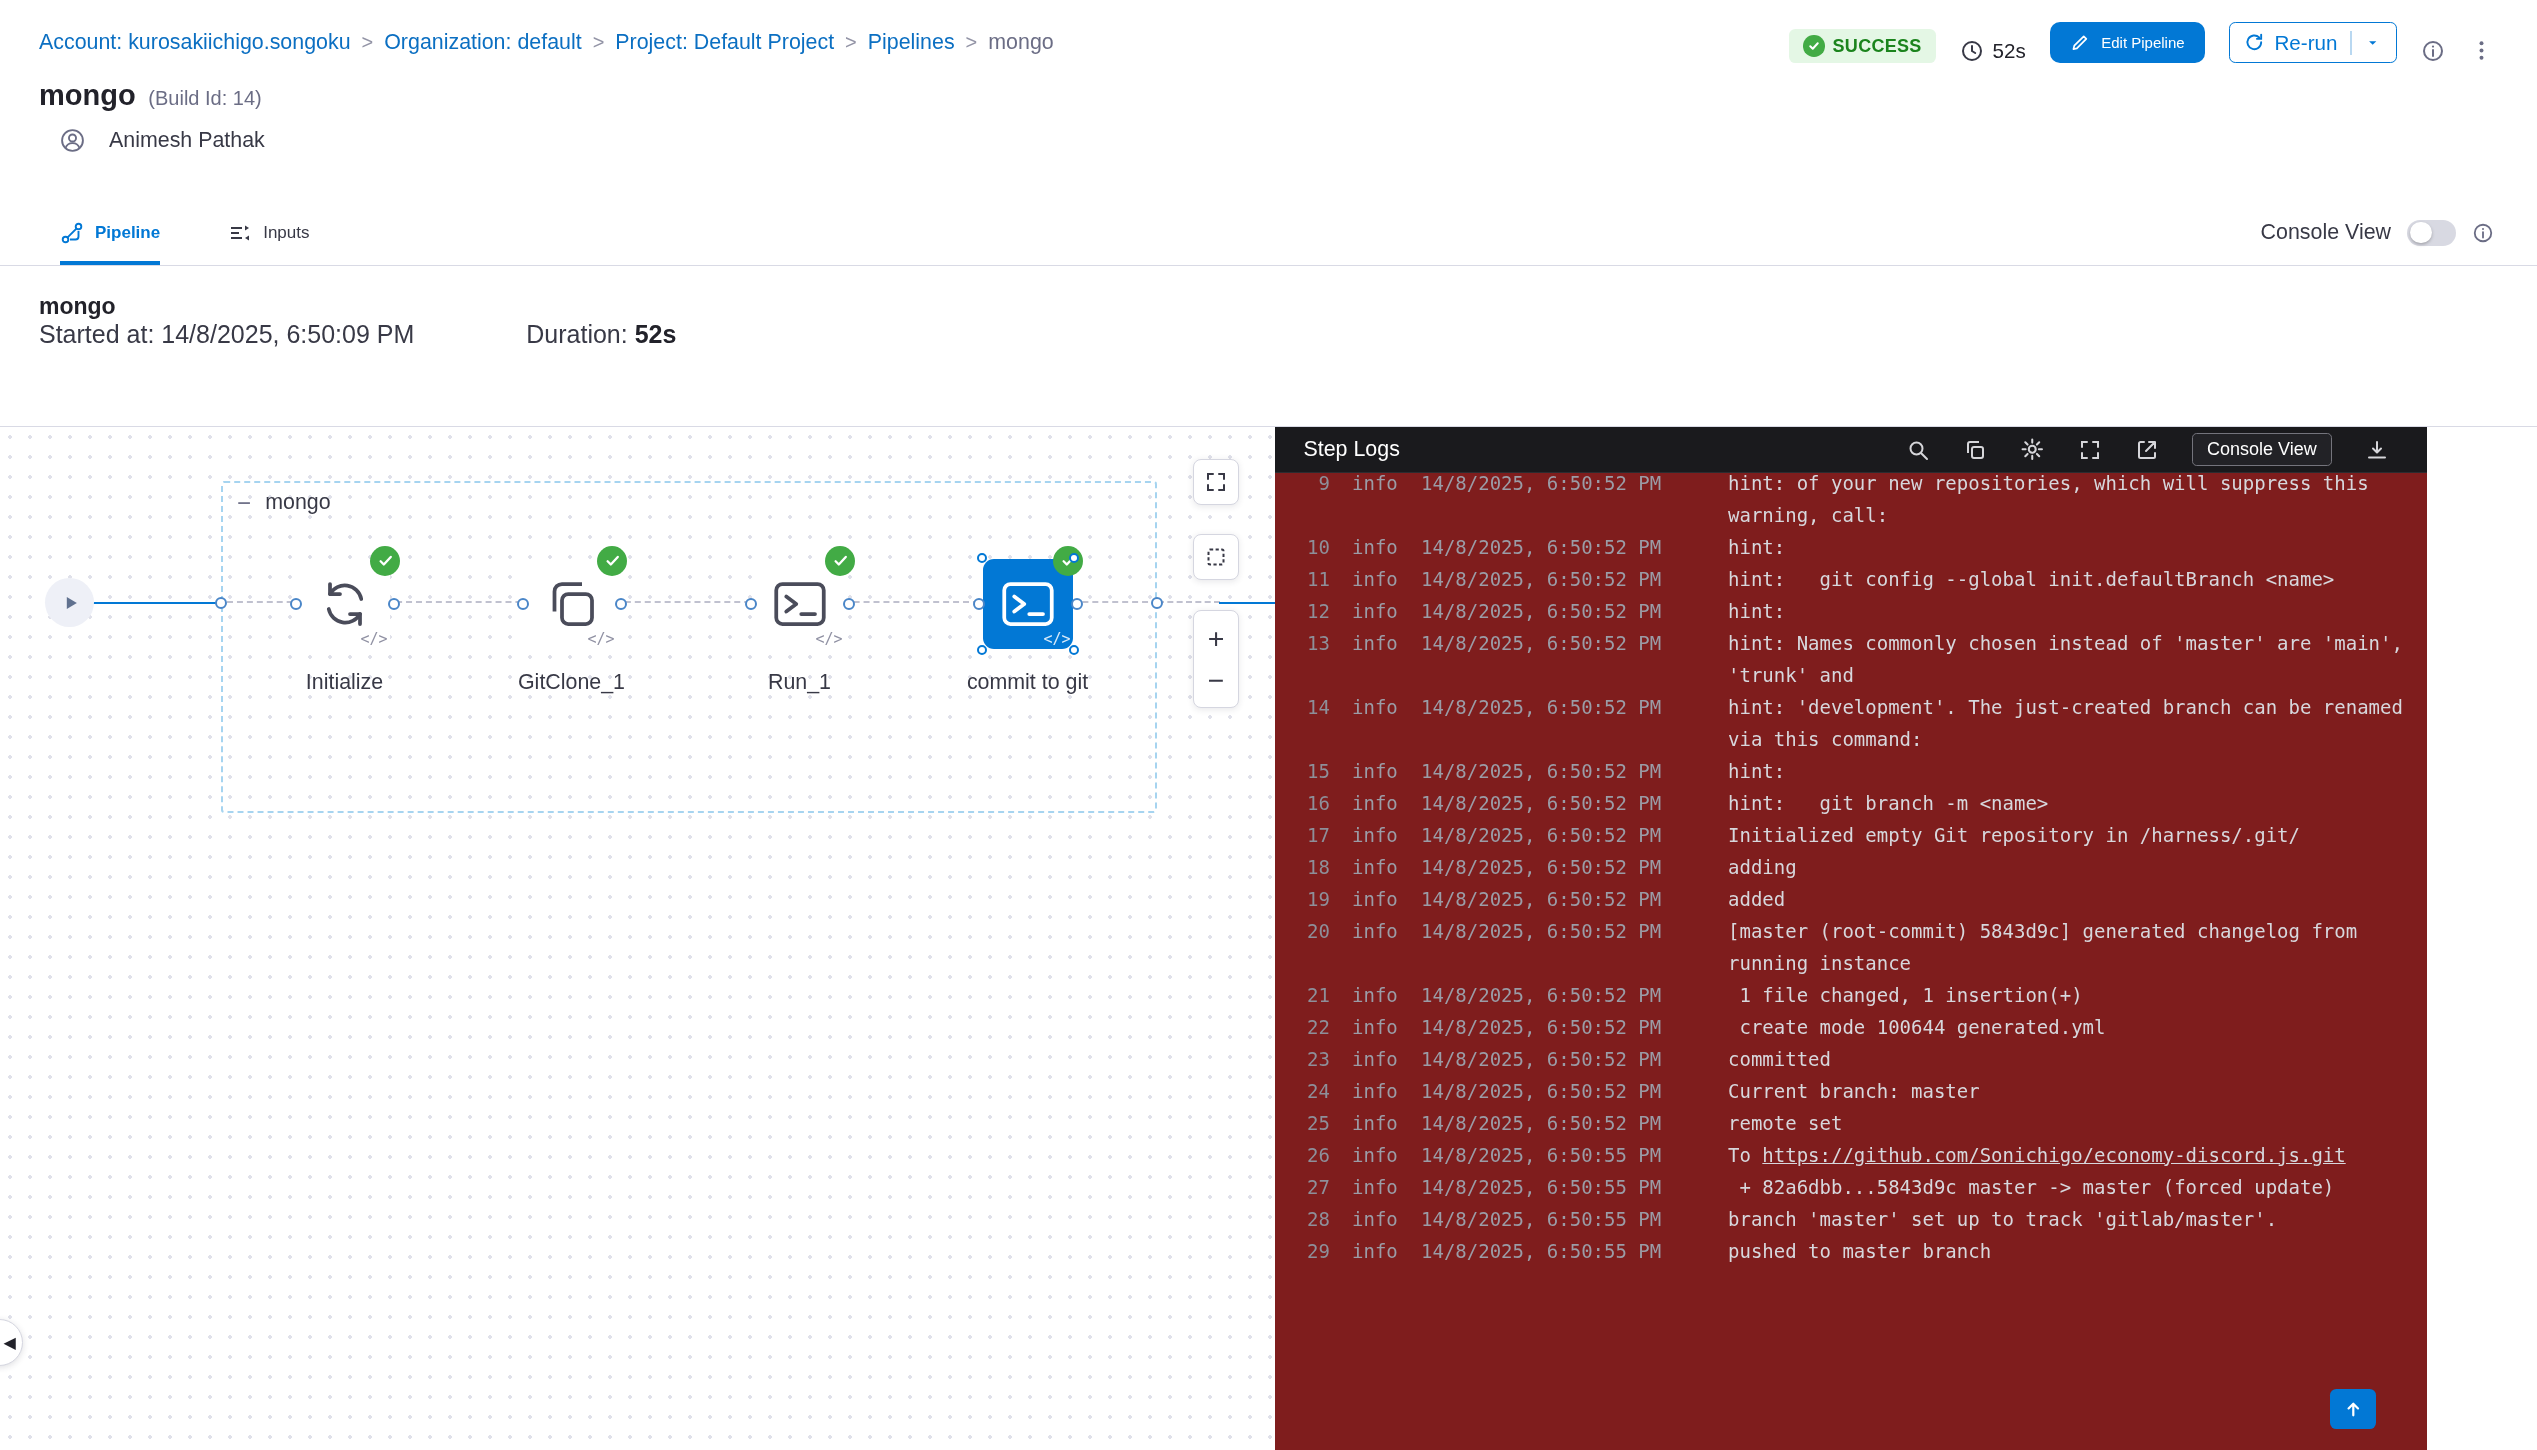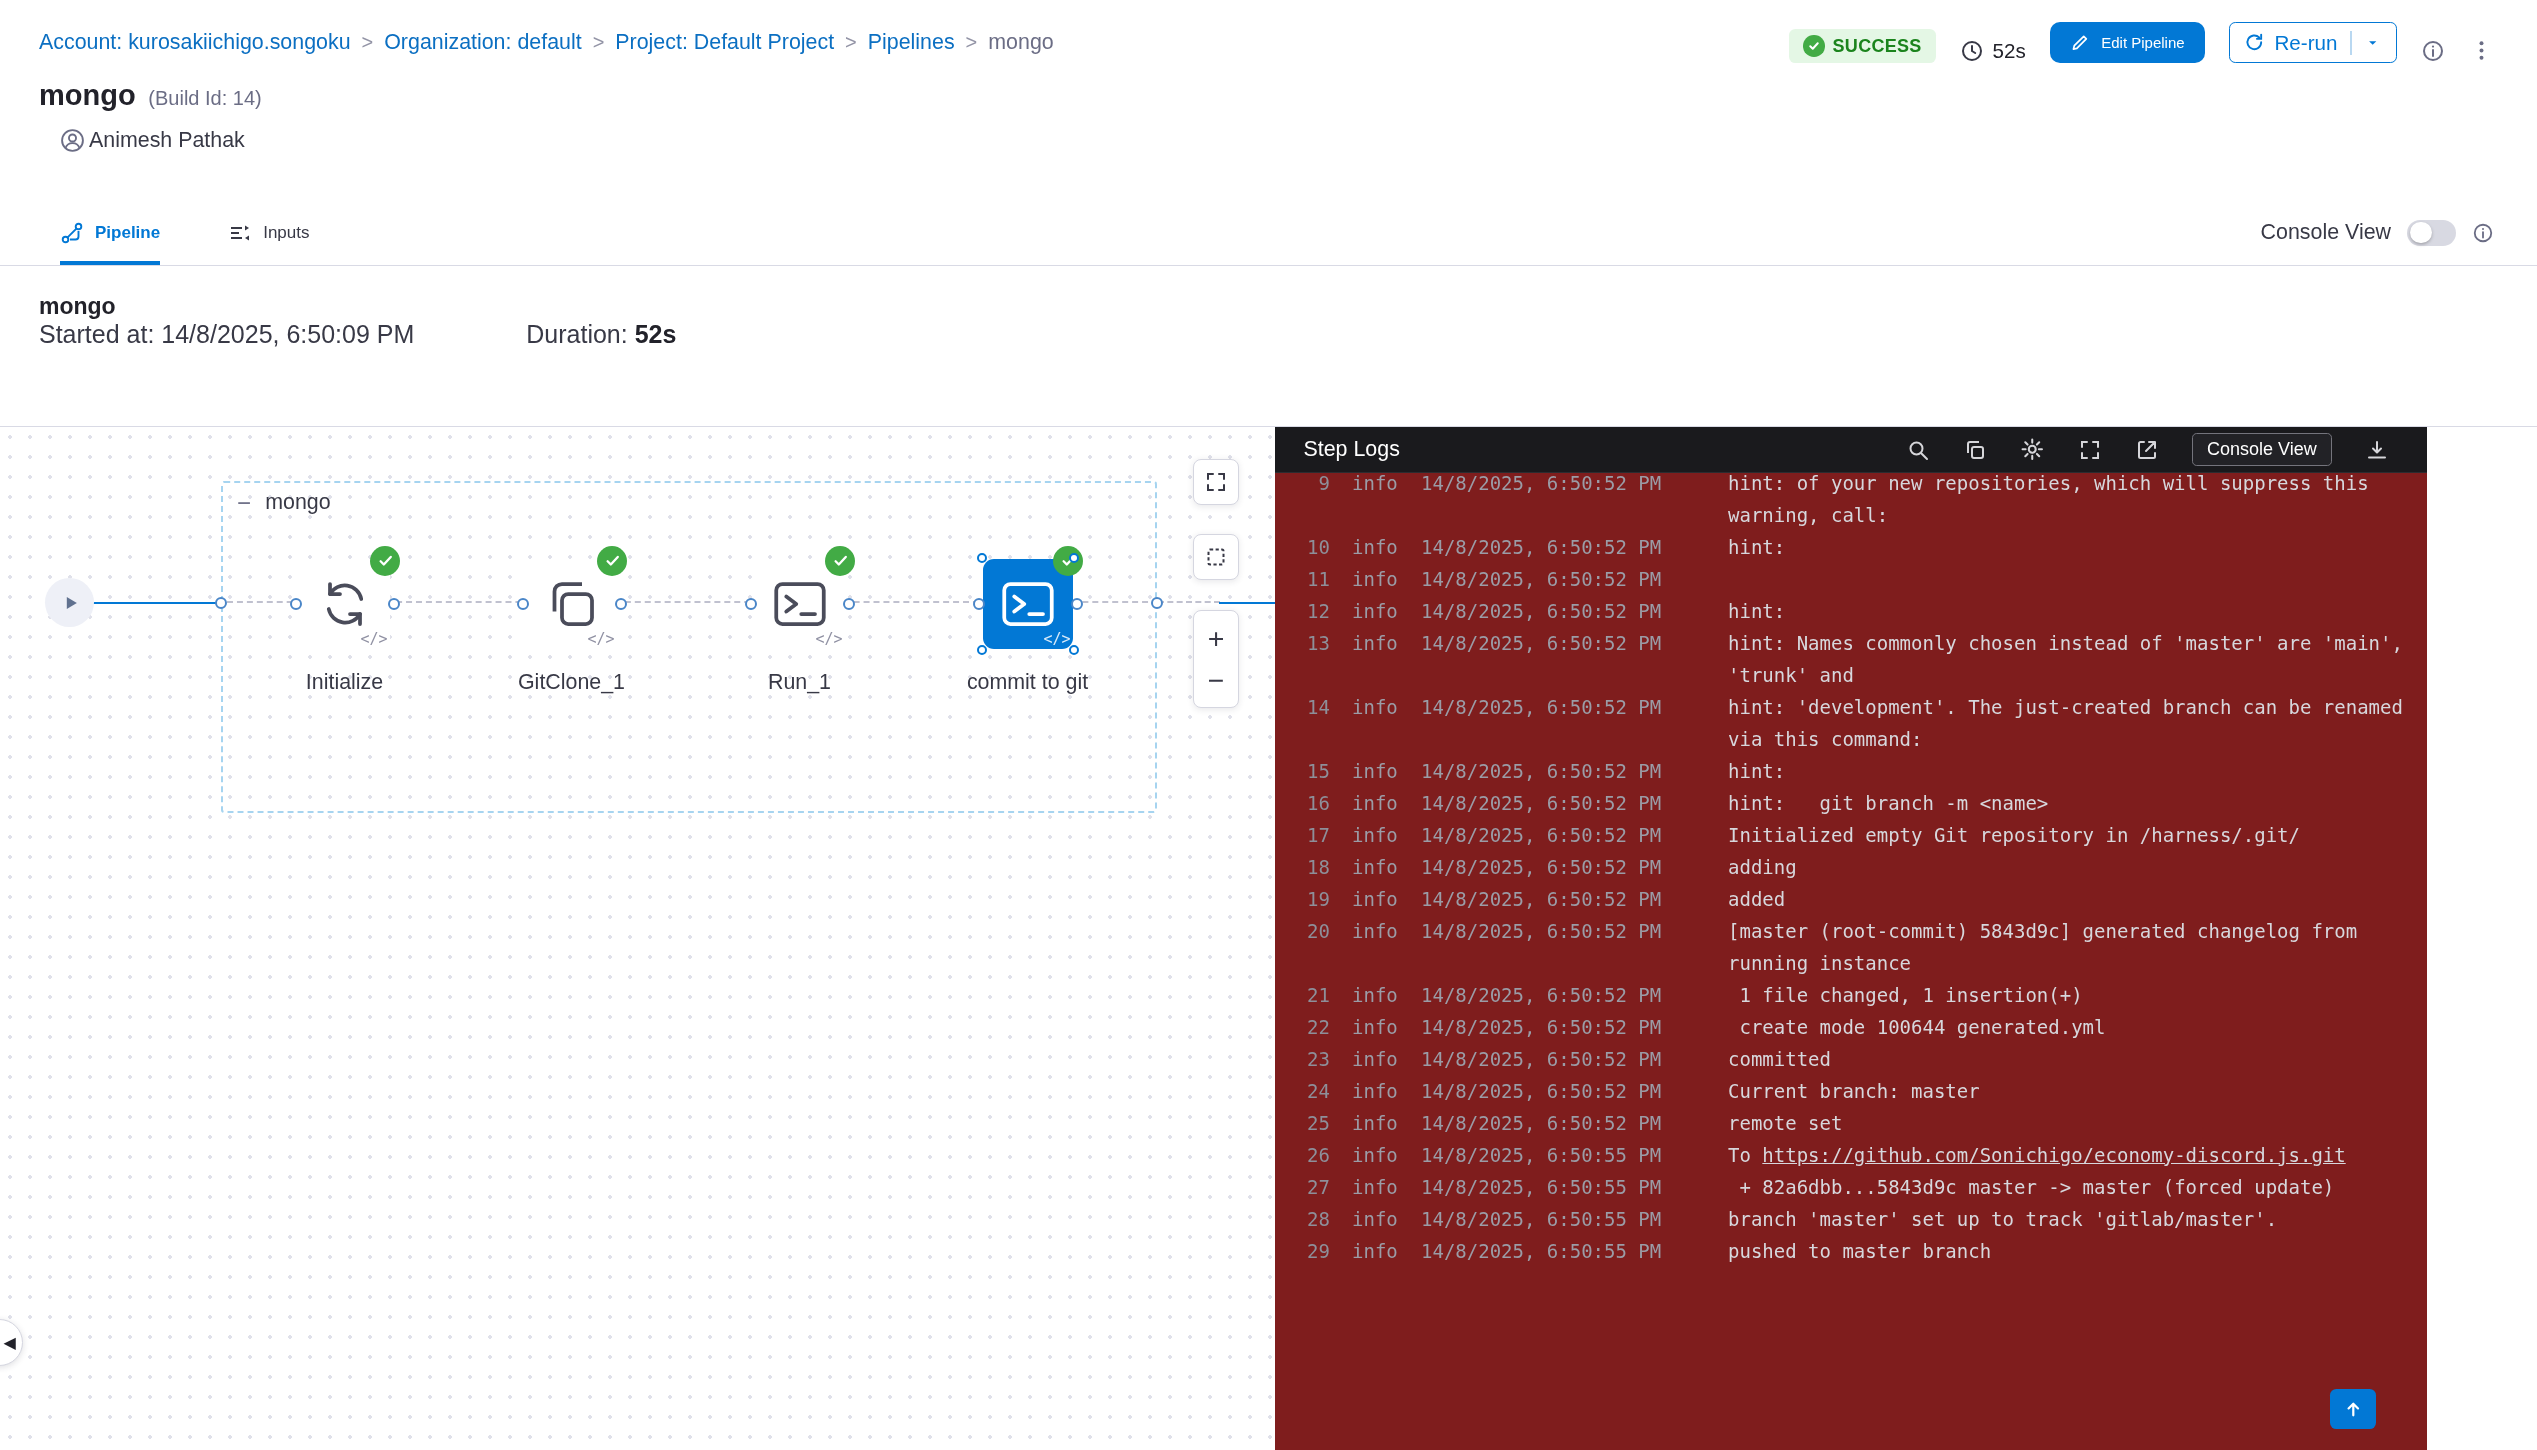--- a/index.html
+++ b/index.html
@@ -18,21 +18,21 @@
   .time-chip{display:flex;gap:8.7px;align-items:center;font-size:20.6px;color:#22222a}
   .btn-primary{display:flex;gap:10.3px;align-items:center;background:#0278d5;color:#fff;font-size:15px;height:41px;padding:0 20.6px;border:none;border-radius:10px;cursor:pointer}
   .btn-outline{display:flex;gap:9.5px;align-items:center;border:1.6px solid #0278d5;color:#0278d5;font-size:20.6px;height:41px;padding:0 14.2px;border-radius:6.3px;background:#fff;cursor:pointer}
   .btn-outline .divider{width:1.6px;height:24px;background:#b9d8f1;margin:0 3.2px}
   .icon-btn{display:inline-flex;color:#6b6d85;cursor:pointer}
 
   
   .title-row{padding-left:39px;margin-top:16px;display:flex;align-items:baseline;gap:12.7px}
   .page-title{font-size:29px;font-weight:bold;color:#22222a}
   .build-id{font-size:20px;color:#6b6d85}
-  .author-row{padding-left:60px;margin-top:16px;display:flex;align-items:center;gap:4px;font-size:21.4px;color:#383946}
+  .author-row{padding-left:60px;margin-top:16px;display:flex;align-items:center;gap:24px;font-size:21.4px;color:#383946}
 
   
   .tabbar{position:absolute;top:200px;left:0;right:0;height:66px;box-sizing:border-box;border-bottom:1.6px solid #d9dae5;display:flex;align-items:stretch;padding:0 44px 0 60px}
   .tab{display:flex;align-items:center;gap:11px;font-size:17px;color:#383946;margin-right:68px;border-bottom:4px solid transparent;padding-top:4px;box-sizing:border-box;cursor:pointer}
   .tab.active{color:#0278d5;font-weight:bold;border-bottom-color:#0278d5}
   .tabbar-right{margin-left:auto;display:flex;align-items:center;gap:16px;font-size:21.4px;color:#383946}
   .toggle{width:49px;height:26px;border-radius:13.4px;background:#d8d9e2;position:relative;display:inline-block;cursor:pointer}
   .toggle .knob{position:absolute;left:3.2px;top:2.4px;width:21.4px;height:21.4px;border-radius:50%;background:#fff;box-shadow:0 1.6px 3.2px rgba(0,0,0,.25)}
 
   
@@ -411,20 +411,21 @@
           <div class="log-row">
             <span class="l-num">10</span>
             <span class="l-level">info</span>
             <span class="l-time">14/8/2025, 6:50:52 PM</span>
             <span class="l-msg">hint:</span>
           </div>
           <div class="log-row">
             <span class="l-num">11</span>
             <span class="l-level">info</span>
             <span class="l-time">14/8/2025, 6:50:52 PM</span>
+            <span class="l-msg">hint:   git config --global init.defaultBranch &lt;name&gt;</span>
           </div>
           <div class="log-row">
             <span class="l-num">12</span>
             <span class="l-level">info</span>
             <span class="l-time">14/8/2025, 6:50:52 PM</span>
             <span class="l-msg">hint:</span>
           </div>
           <div class="log-row">
             <span class="l-num">13</span>
             <span class="l-level">info</span>

